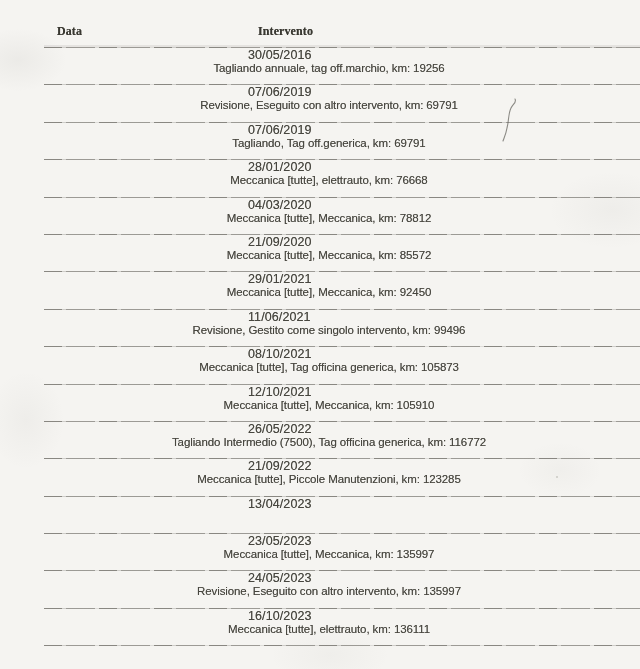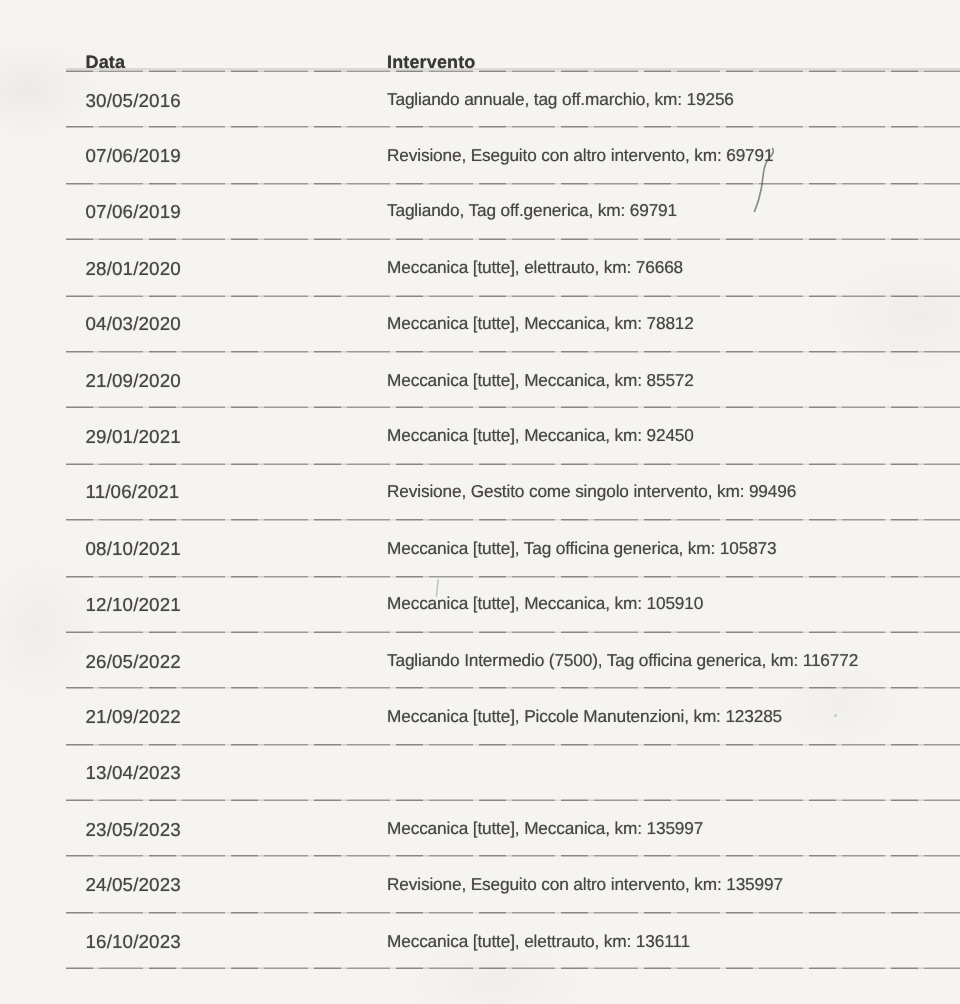--- a/index.html
+++ b/index.html
@@ -13,22 +13,22 @@
     position:relative;width:640px;height:669px;
     background:
       radial-gradient(70px 45px at 18px 60px,  rgba(110,108,102,0.07), transparent 70%),
       radial-gradient(90px 55px at 612px 210px, rgba(110,108,102,0.05), transparent 70%),
       radial-gradient(55px 70px at 26px 420px, rgba(110,108,102,0.05), transparent 70%),
       radial-gradient(85px 45px at 330px 655px, rgba(110,108,102,0.045), transparent 70%),
       radial-gradient(60px 40px at 560px 470px, rgba(110,108,102,0.04), transparent 70%),
       #f5f4f1;
   }
   .table{position:absolute;left:44px;top:14px;right:0;}
-  .header-row{height:34px;display:flex;align-items:flex-end;position:relative;}
-  .t-row{height:37.4px;display:flex;align-items:center;position:relative;}
+  .header-row{height:34px;display:flex;align-items:center;position:relative;font-family:Liberation Serif, serif;}
+  .t-row{height:37.4px;display:flex;align-items:center;position:relative;flex-direction:column;}
   .header-row::after,.t-row::after{
     content:"";position:absolute;left:0;right:0;bottom:0;height:1px;
     background:repeating-linear-gradient(90deg,
       rgba(118,116,110,0.85) 0px,  rgba(118,116,110,0.85) 18px,
       rgba(118,116,110,0.30) 18px, rgba(118,116,110,0.30) 22px,
       rgba(118,116,110,0.70) 22px, rgba(118,116,110,0.70) 51px,
       rgba(118,116,110,0.18) 51px, rgba(118,116,110,0.18) 55px);
   }
   .header-row::after{
     box-shadow:0 -1.5px 0 rgba(118,116,110,0.25);

